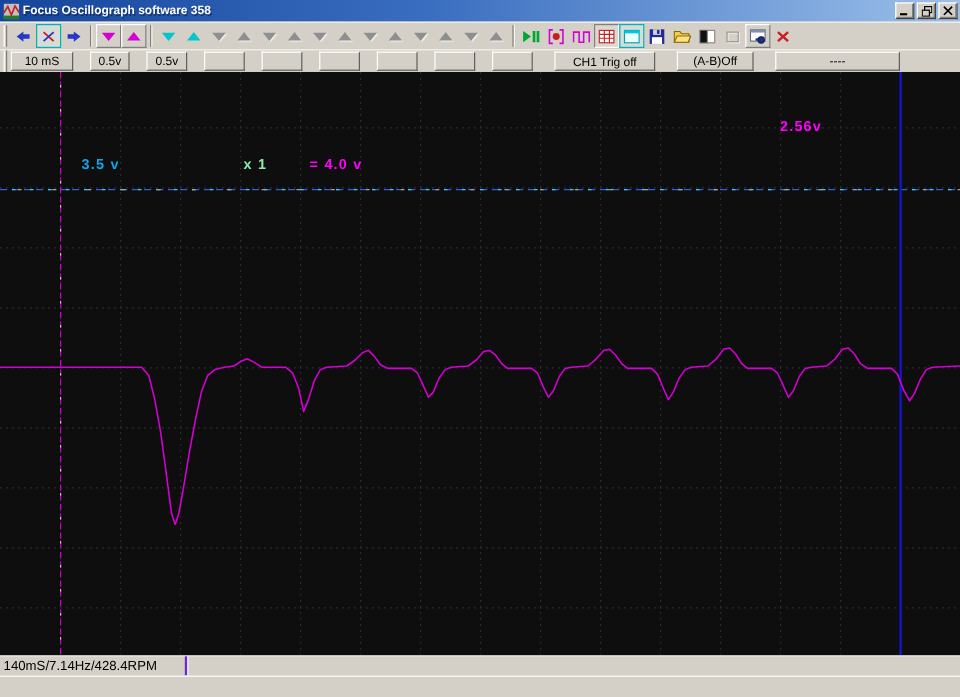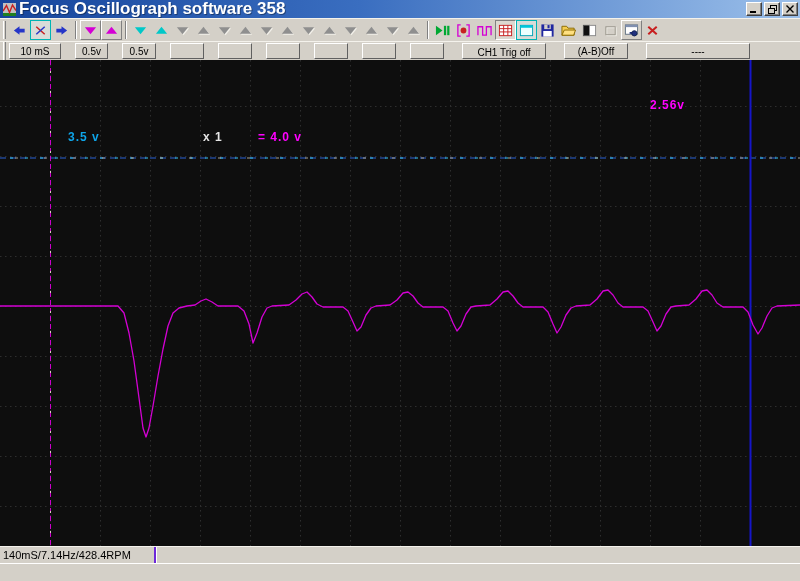--- a/index.html
+++ b/index.html
@@ -13,21 +13,21 @@
   }
   .window { width:800px; height:581px; display:flex; flex-direction:column; }
 
   
   .titlebar {
     height:18px; flex:0 0 18px;
     background:linear-gradient(to right,#16459c 0%,#3a6ec0 45%,#9cc0ea 100%);
     display:flex; align-items:center; padding:0 2px; color:#fff;
   }
   .app-icon { width:13px; height:13px; margin:0 3px 0 1px; display:inline-block; }
-  .title-text { font-weight:bold; font-size:17px; flex:1; white-space:nowrap;
+  .title-text { font-weight:bold; font-size:10px; flex:1; white-space:nowrap;
     text-shadow:1px 1px 0 rgba(0,0,0,.35); }
   .win-btns { display:flex; gap:2px; }
   .win-btn {
     width:16px; height:14px; background:#d4d0c8;
     border:1px solid; border-color:#fff #404040 #404040 #fff;
     box-shadow:inset -1px -1px 0 #808080;
     display:flex; align-items:center; justify-content:center;
   }
   .win-btn svg { display:block; }
 
@@ -409,21 +409,21 @@
         <line x1="0" y1="446.5" x2="800" y2="446.5" stroke="#2e2e2e" stroke-width="1" stroke-dasharray="1.5 3.5"></line>
         <line x1="0" y1="98" x2="800" y2="98" stroke="#2a62d8" stroke-width="1" stroke-dasharray="6 4"></line>
         <line x1="0" y1="98" x2="800" y2="98" stroke="#38c8f0" stroke-width="1" stroke-dasharray="3 12" stroke-dashoffset="5"></line>
         <line x1="0" y1="98" x2="800" y2="98" stroke="#a8a190" stroke-width="1" stroke-dasharray="3 26" stroke-dashoffset="14"></line>
         <line x1="50.5" y1="0" x2="50.5" y2="486" stroke="#cc00cc" stroke-width="1" stroke-dasharray="5 3"></line>
         <line x1="50.5" y1="0" x2="50.5" y2="486" stroke="#d8d0c0" stroke-width="1" stroke-dasharray="2 18" stroke-dashoffset="9"></line>
         <line x1="750.5" y1="0" x2="750.5" y2="486" stroke="#1515c8" stroke-width="2"></line>
         <polyline points="0,246 118,246 124,253 129,273 134,301 139,338 143,368 146,377 149,368 153,346 158,316 163,289 168,266 173,253 179,248 187,246 195,245 201,241 206,239 212,242 218,246 238,246 244,251 249,264 253,283 257,273 262,257 267,248 272,246 289,245 296,240 302,234 307,232 312,237 317,244 323,247 343,247 348,251 353,262 357,271 361,267 366,255 371,248 376,246 390,245 397,240 403,233 408,232 413,236 418,243 423,247 443,247 448,251 453,263 457,271 461,266 466,254 471,247 476,246 490,245 497,239 503,232 508,231 513,236 518,243 523,247 543,247 548,252 553,264 557,273 561,267 566,255 571,248 576,246 590,245 597,239 603,231 608,230 613,235 618,243 623,247 643,247 648,251 653,262 657,271 661,266 666,254 671,247 676,246 689,245 696,239 702,231 707,230 712,235 717,243 723,247 743,247 748,252 753,265 758,274 762,268 767,256 772,248 777,246 800,245" fill="none" stroke="#d400d4" stroke-width="1.3" stroke-linejoin="round"></polyline>
       </svg>
       <div class="ann" style="left: 68px; top: 70px; color: #0ea5e9;">3.5 v</div>
-      <div class="ann" style="left: 203px; top: 70px; color: #e5e5e5;">x 1</div>
+      <div class="ann" style="left: 203px; top: 70px; color: #86efac;">x 1</div>
       <div class="ann" style="left: 258px; top: 70px; color: rgb(255, 0, 255);">= 4.0 v</div>
       <div class="ann" style="left: 650px; top: 38px; color: rgb(255, 0, 255);">2.56v</div>
     </div>
 
   <div class="statusbar">
     <div class="sb-left">140mS/7.14Hz/428.4RPM</div>
   </div>
 
   <div class="bottomstrip"></div>
 

